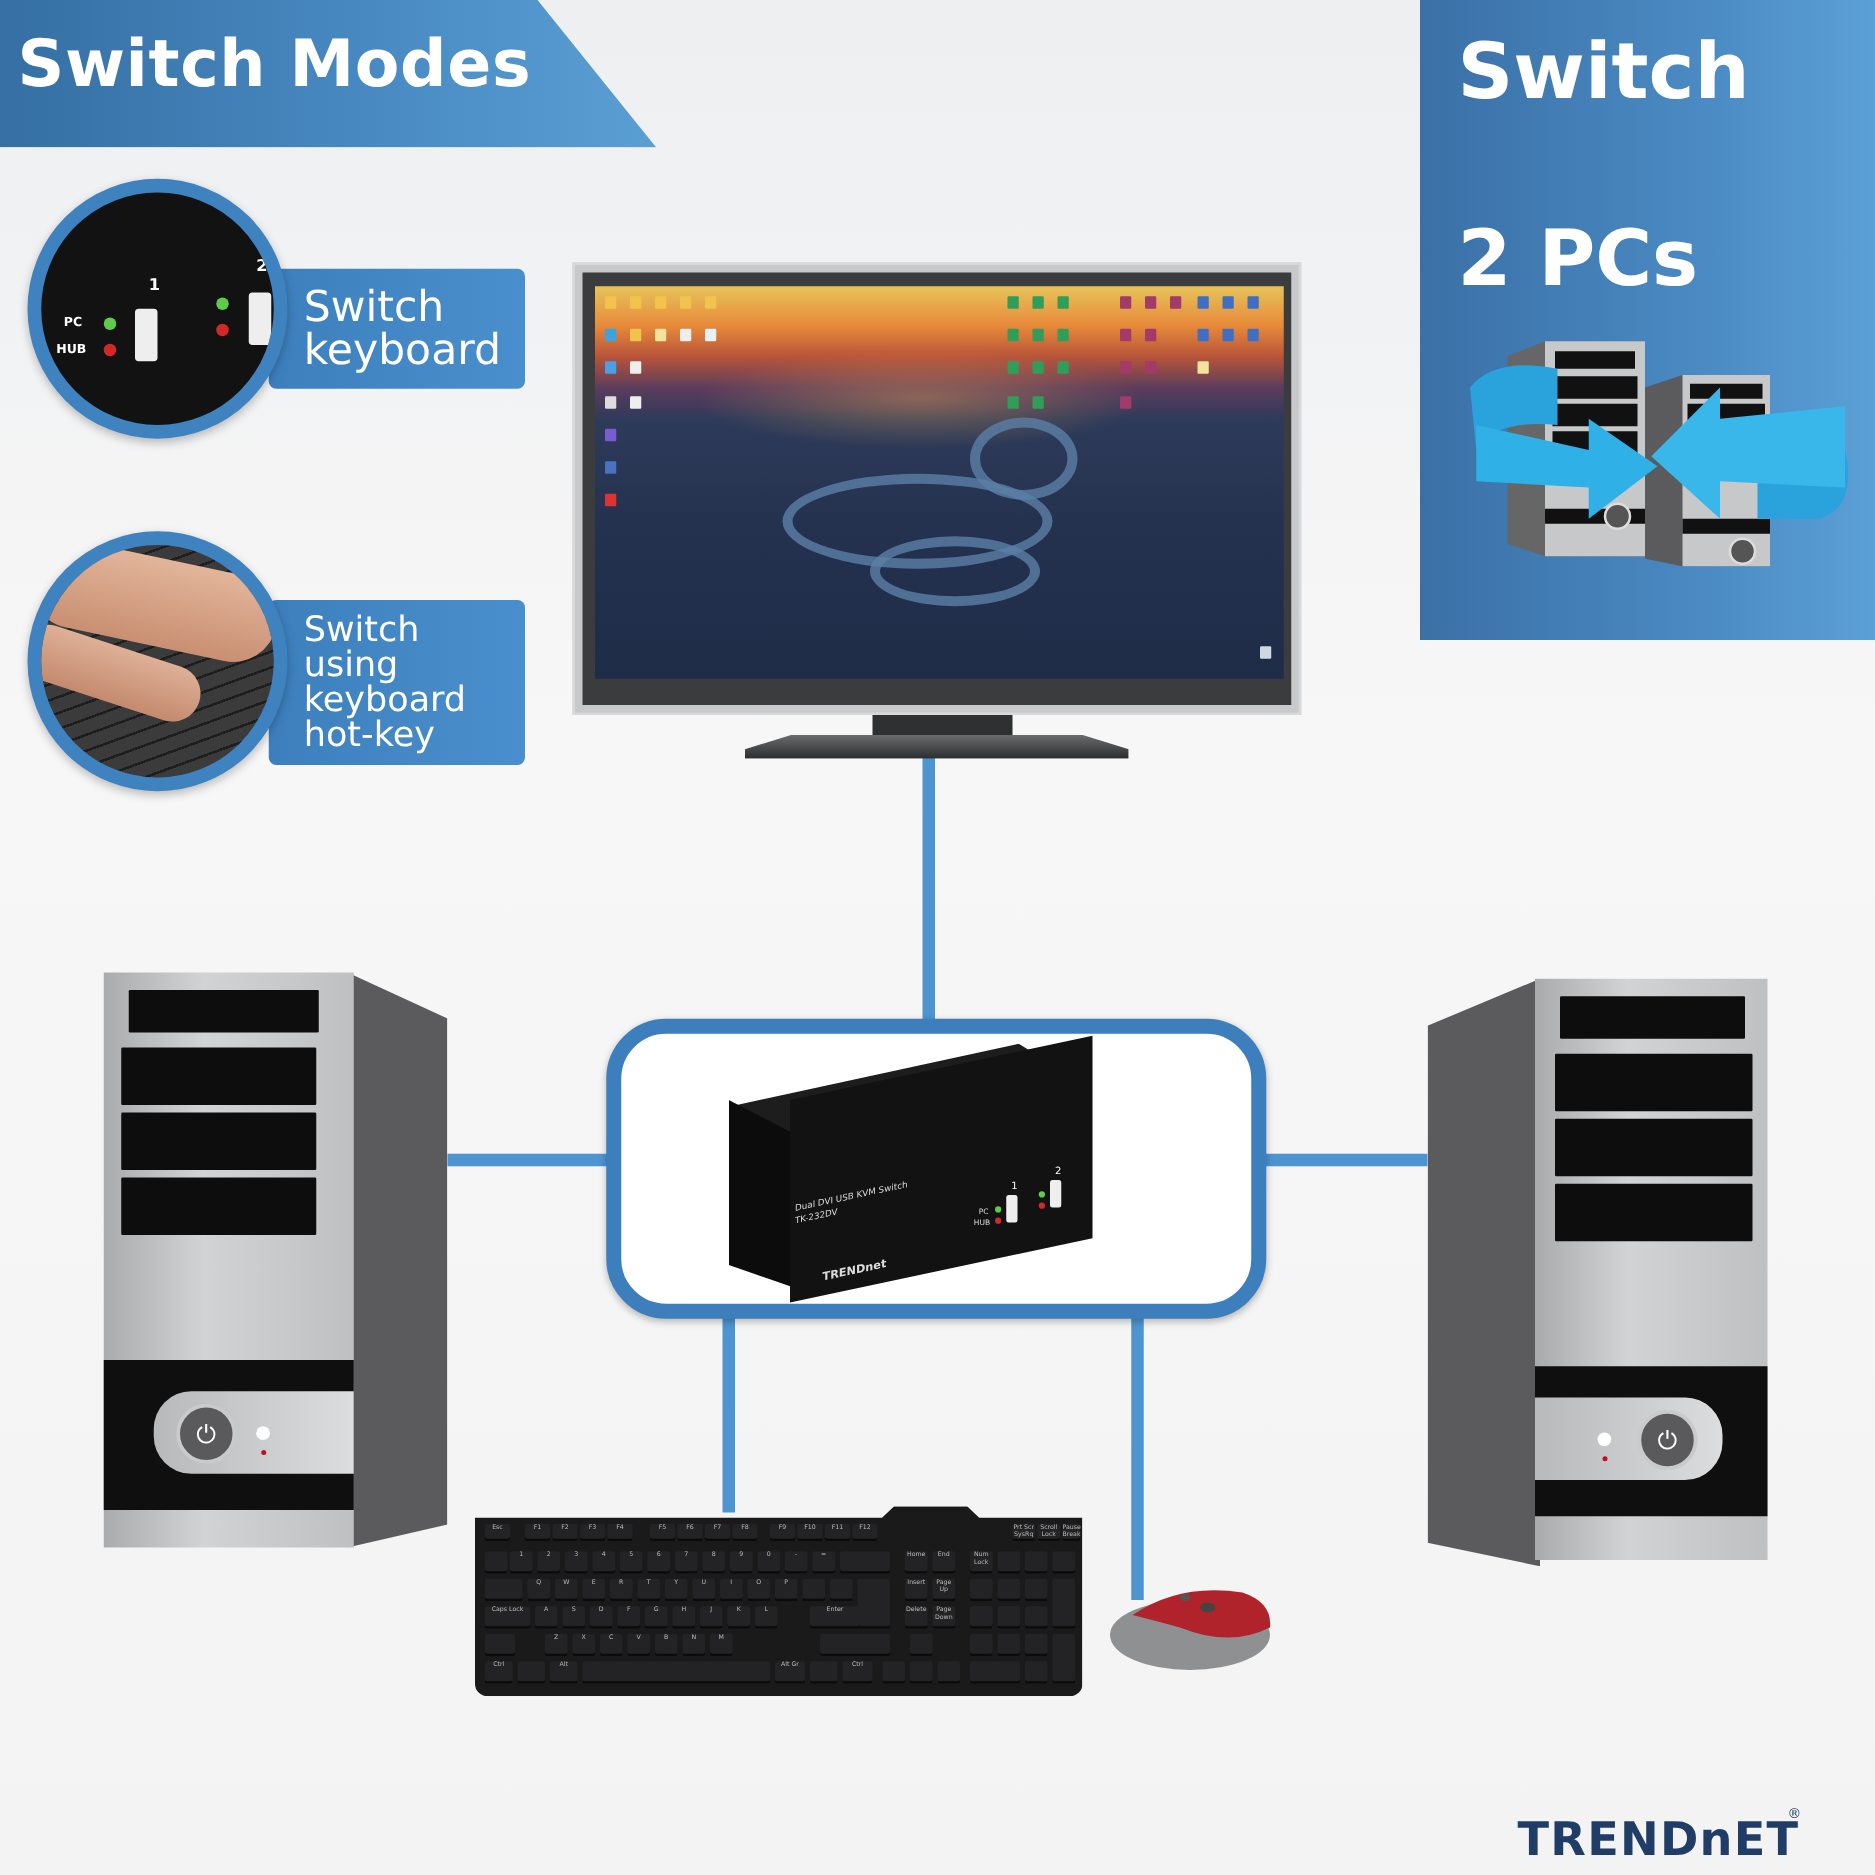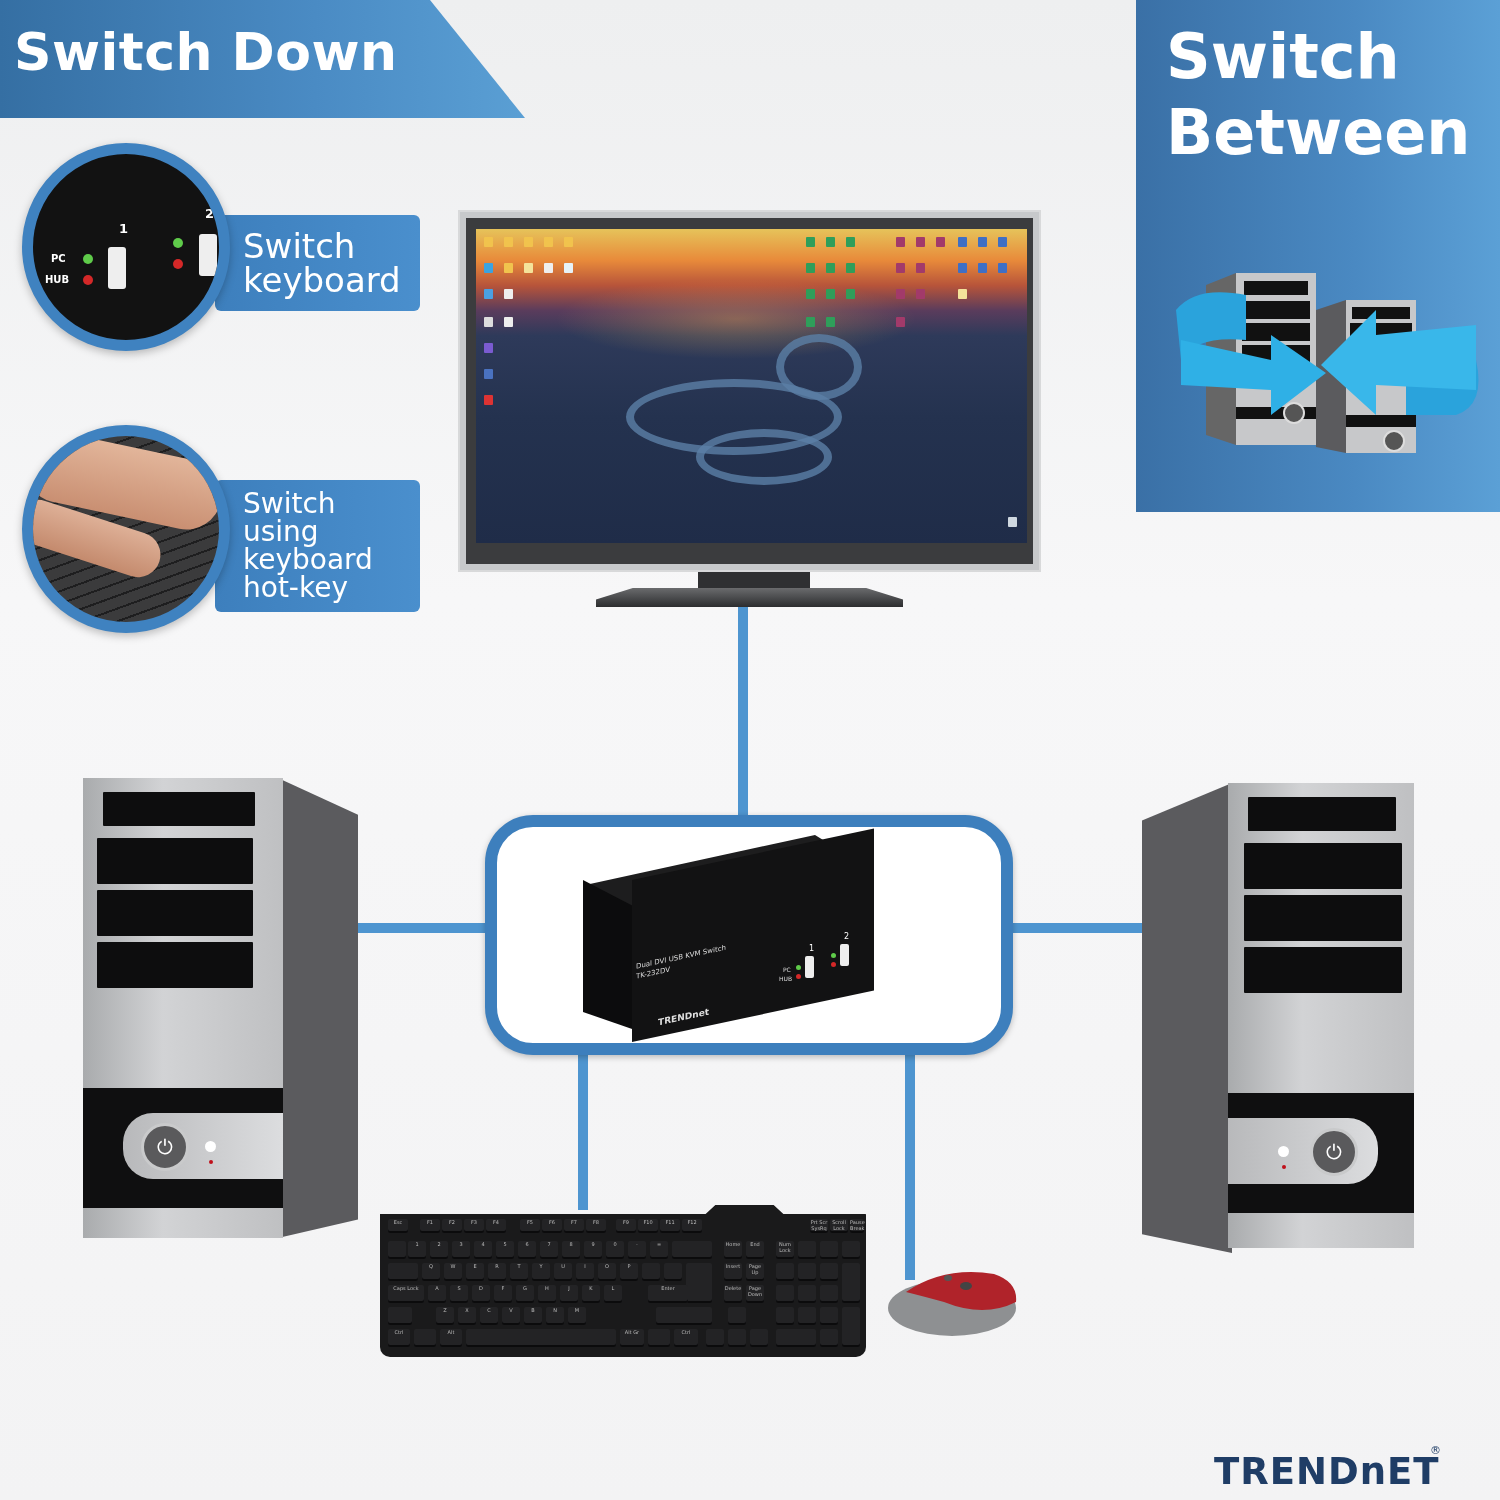--- a/index.html
+++ b/index.html
@@ -60,25 +60,25 @@
   
   .mouse{left:884px;top:1262px;width:136px;height:76px;}
   
   .brand{left:1214px;top:1450px;color:#1f3d66;font-weight:bold;font-size:37px;letter-spacing:1px;}
   .reg{left:1430px;top:1444px;color:#1f3d66;font-size:11px;}
 </style>
 </head>
 <body>
 
 <div class="abs banner"></div>
-<div class="abs banner-text">Switch Down</div>
+<div class="abs banner-text">Switch Modes</div>
 
 <div class="abs panel">
   <div class="abs panel-line" style="top:26px">Switch</div>
-  <div class="abs panel-line" style="top:102px">Between</div>
+  <div class="abs panel-line" style="top:176px">2 PCs</div>
   <svg class="abs" style="left:30px;top:265px" width="320" height="190" viewBox="0 0 320 190">
 
     <polygon points="40,20 70,8 150,8 150,180 70,180 40,170" fill="#666"></polygon>
     <rect x="70" y="8" width="80" height="172" fill="#c7c8ca"></rect>
     <rect x="78" y="16" width="64" height="14" fill="#111"></rect>
     <rect x="76" y="36" width="68" height="18" fill="#111"></rect>
     <rect x="76" y="58" width="68" height="18" fill="#111"></rect>
     <rect x="76" y="80" width="68" height="18" fill="#111"></rect>
     <rect x="70" y="142" width="80" height="12" fill="#111"></rect>
     <circle cx="128" cy="148" r="10" fill="#555" stroke="#ddd" stroke-width="2"></circle>

